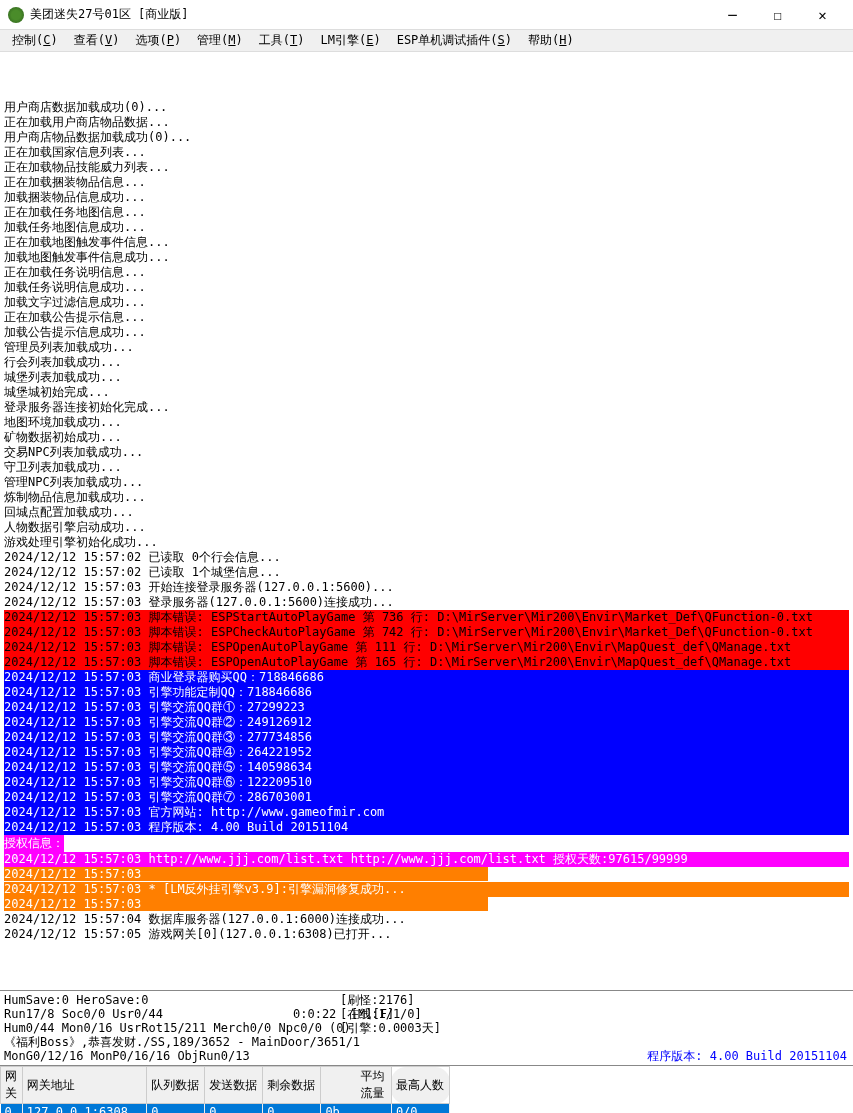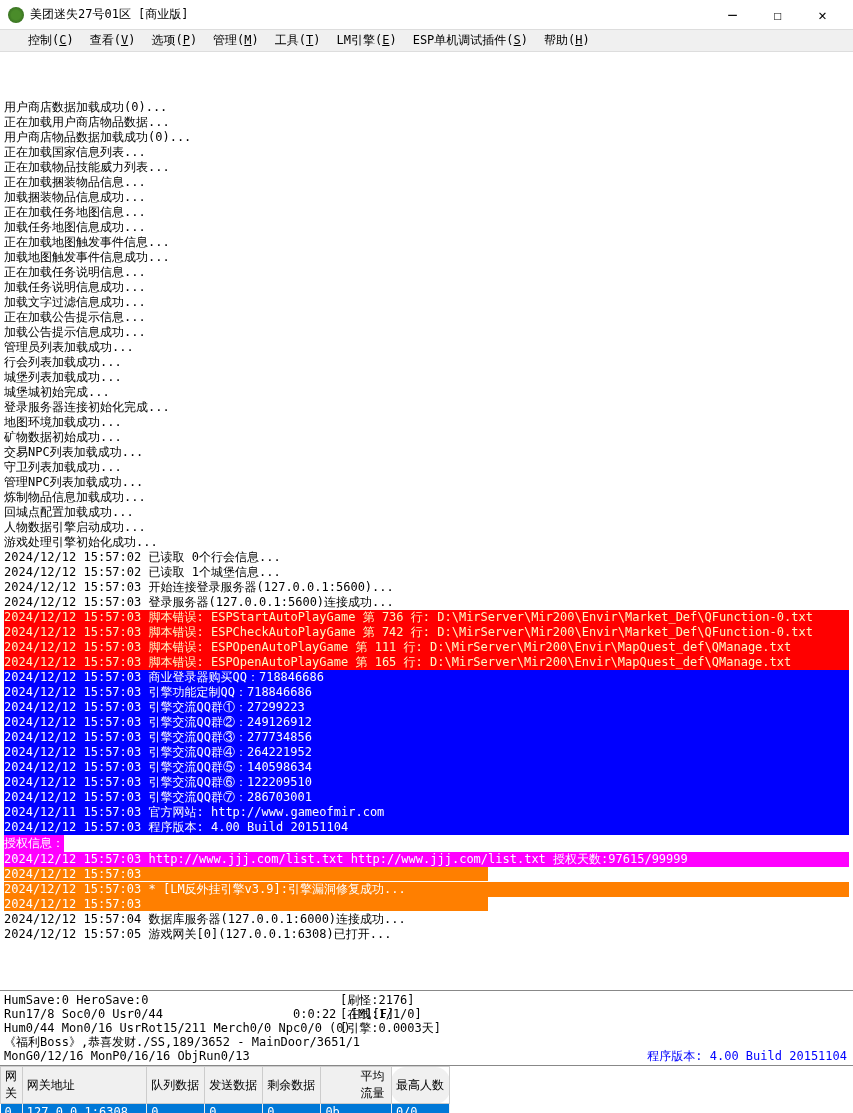--- a/index.html
+++ b/index.html
@@ -4,27 +4,27 @@
 <style>
   * { box-sizing: border-box; margin: 0; padding: 0; }
   body { font-family: "SimSun", "宋体", monospace; font-size: 12px; background: #fff; width: 853px; }
   
   .titlebar { height: 30px; background: #fff; border-bottom: 1px solid #ddd; display: flex; align-items: center; padding: 8px 8px; }
   .titlebar-icon { width: 16px; height: 16px; background: radial-gradient(circle, #4a8c2a 40%, #2a5c1a 100%); border-radius: 50%; margin-right: 6px; }
   .titlebar-text { flex: 1; font-size: 12px; }
   .win-controls { display: flex; gap: 0; }
   .win-btn { width: 45px; height: 28px; display: flex; align-items: center; justify-content: center; cursor: pointer; font-size: 14px; }
   
-  .menubar { height: 22px; background: #f0f0f0; display: flex; align-items: center; padding: 0 20px; border-bottom: 1px solid #ddd; }
+  .menubar { height: 22px; background: #f0f0f0; display: flex; align-items: center; padding: 0 4px; border-bottom: 1px solid #ddd; }
   .menu-item { padding: 2px 8px; cursor: pointer; font-size: 12px; }
   .menu-item u { text-decoration: underline; }
   
   .log-area { height: 890px; overflow-y: scroll; background: #fff; padding: 0 4px; position: relative; margin-top: 48px; }
   .log-line { white-space: pre; font-size: 12px; line-height: 15px; font-family: "SimSun", monospace; }
-  .log-red { background: #ff0000; color: #fef9c3; }
+  .log-red { background: #ff0000; color: #000000; }
   .log-blue { background: #0000ff; color: #fff; }
   .log-magenta-label { background: #ff00ff; color: #fff; display: inline-block; }
   .log-magenta { background: #ff00ff; color: #fff; }
   .log-orange { background: #ff7f00; color: #fff; }
   
   .status-area { border-top: 1px solid #888; padding: 2px 4px; background: #fff; position: relative; font-size: 12px; line-height: 14px; font-family: "SimSun", monospace; }
   .status-left { display: inline-block; vertical-align: top; }
   .status-mid { display: inline-block; position: absolute; left: 340px; top: 2px; }
   .status-right { position: absolute; right: 6px; bottom: 2px; color: #0000ff; }
   
@@ -111,21 +111,21 @@
     <div class="log-line log-red"><span class="log-red">2024/12/12 15:57:03 脚本错误: ESPOpenAutoPlayGame 第 165 行: D:\MirServer\Mir200\Envir\MapQuest_def\QManage.txt</span></div>
     <div class="log-line log-blue"><span class="log-blue">2024/12/12 15:57:03 商业登录器购买QQ：718846686</span></div>
     <div class="log-line log-blue"><span class="log-blue">2024/12/12 15:57:03 引擎功能定制QQ：718846686</span></div>
     <div class="log-line log-blue"><span class="log-blue">2024/12/12 15:57:03 引擎交流QQ群①：27299223</span></div>
     <div class="log-line log-blue"><span class="log-blue">2024/12/12 15:57:03 引擎交流QQ群②：249126912</span></div>
     <div class="log-line log-blue"><span class="log-blue">2024/12/12 15:57:03 引擎交流QQ群③：277734856</span></div>
     <div class="log-line log-blue"><span class="log-blue">2024/12/12 15:57:03 引擎交流QQ群④：264221952</span></div>
     <div class="log-line log-blue"><span class="log-blue">2024/12/12 15:57:03 引擎交流QQ群⑤：140598634</span></div>
     <div class="log-line log-blue"><span class="log-blue">2024/12/12 15:57:03 引擎交流QQ群⑥：122209510</span></div>
     <div class="log-line log-blue"><span class="log-blue">2024/12/12 15:57:03 引擎交流QQ群⑦：286703001</span></div>
-    <div class="log-line log-blue"><span class="log-blue">2024/12/11 15:57:03 官方网站: http://www.gameofmir.com</span></div>
+    <div class="log-line log-blue"><span class="log-blue">2024/12/12 15:57:03 官方网站: http://www.gameofmir.com</span></div>
     <div class="log-line log-blue"><span class="log-blue">2024/12/12 15:57:03 程序版本: 4.00 Build 20151104</span></div>
     <div><span class="log-magenta-label">授权信息：</span></div>
     <div class="log-line log-magenta"><span class="log-magenta">2024/12/12 15:57:03 http://www.jjj.com/list.txt http://www.jjj.com/list.txt 授权天数:97615/99999</span></div>
     <div class="log-line"><span class="log-orange">2024/12/12 15:57:03                                                </span></div>
     <div class="log-line log-orange"><span class="log-orange">2024/12/12 15:57:03 * [LM反外挂引擎v3.9]:引擎漏洞修复成功...</span></div>
     <div class="log-line"><span class="log-orange">2024/12/12 15:57:03                                                </span></div>
     <div class="log-line"><span>2024/12/12 15:57:04 数据库服务器(127.0.0.1:6000)连接成功...</span></div>
     <div class="log-line"><span>2024/12/12 15:57:05 游戏网关[0](127.0.0.1:6308)已打开...</span></div>
   </div>
 

